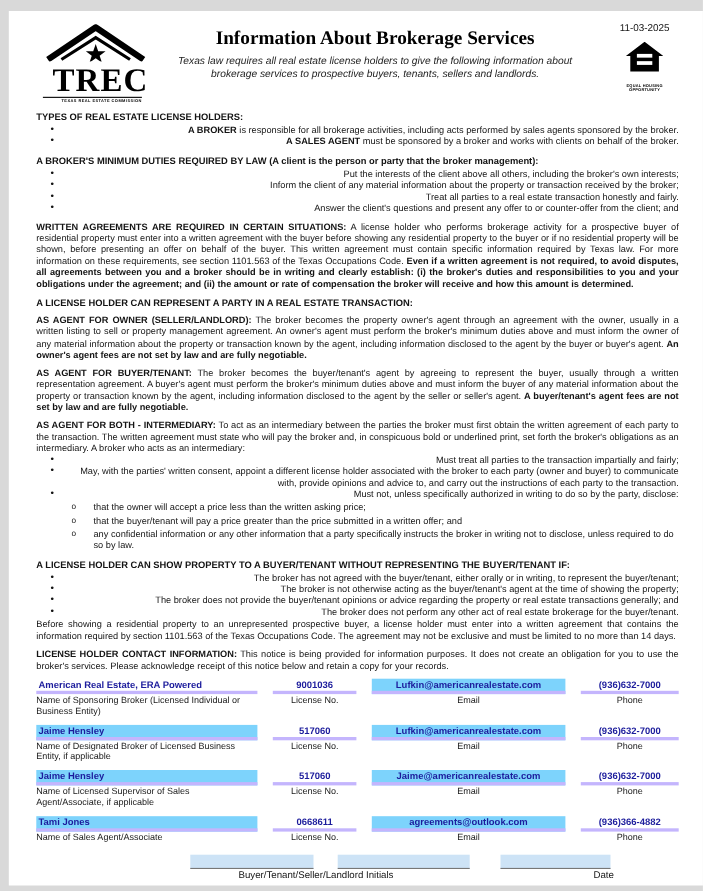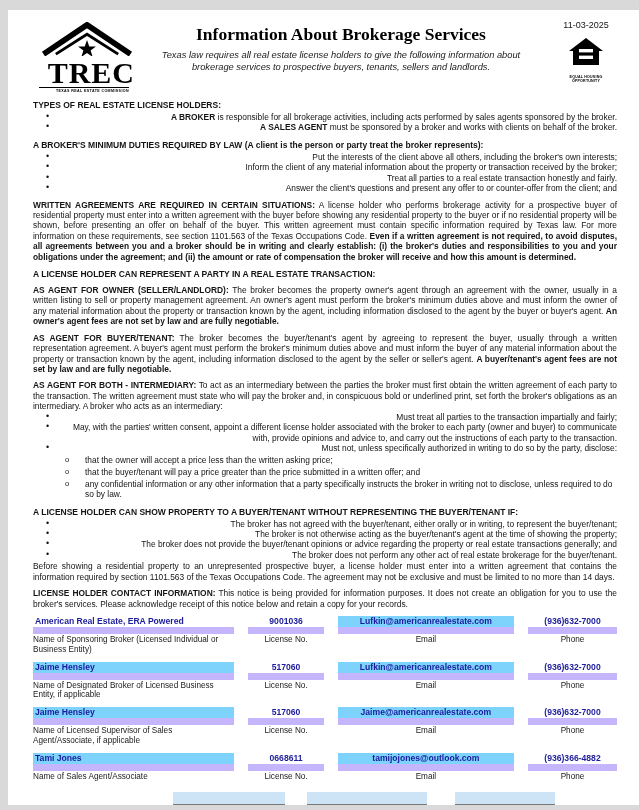--- a/index.html
+++ b/index.html
@@ -25,21 +25,21 @@
   .bullet::before{content:"•";position:absolute;left:13px;top:-1px;font-size:9px;}
   .subbullet{position:relative;font-size:8.4px;line-height:1.24;padding-left:52px;margin-top:1.5px;}
   .subbullet::before{content:"o";position:absolute;left:32px;top:0;font-size:7.5px;}
   
   .trow{display:flex;margin-top:7px;}
   .cell{display:flex;flex-direction:column;}
   .c-name{width:208px;margin-right:14px;}
   .c-lic{width:78px;margin-right:14px;text-align:center;}
   .c-email{width:182px;margin-right:14px;text-align:center;}
   .c-phone{width:92px;text-align:center;}
-  .fval{font-weight:bold;font-size:8.6px;color:#1c1c9c;border-bottom:7px solid #c4b5fd;padding:0 2px 1px 2px;min-height:10px;}
+  .fval{font-weight:bold;font-size:8.6px;color:#1c1c9c;border-bottom:3px solid #c4b5fd;padding:0 2px 1px 2px;min-height:10px;}
   .c-lic .fval,.c-email .fval,.c-phone .fval{text-align:center;}
   .hl{background:#7dd3fc;}
   .flab{font-size:8.2px;margin-top:1px;line-height:1.2;color:#1a1a1a;}
   .c-lic .flab,.c-email .flab,.c-phone .flab{text-align:center;}
   
   .init-row{display:flex;margin:10px 0 0 140px;}
   .initbox{height:12px;background:#cde3f6;border-bottom:1px solid #777;}
   .ib1{width:112px;margin-right:22px;}
   .ib2{width:120px;margin-right:28px;}
   .ib3{width:100px;}
@@ -77,21 +77,21 @@
         <div>EQUAL HOUSING</div>
         <div>OPPORTUNITY</div>
       </div>
     </div>
   </div>
 
   <div class="sec-h">TYPES OF REAL ESTATE LICENSE HOLDERS:</div>
   <div class="bullet"><b>A BROKER</b><span> is responsible for all brokerage activities, including acts performed by sales agents sponsored by the broker.</span></div>
   <div class="bullet"><b>A SALES AGENT</b><span> must be sponsored by a broker and works with clients on behalf of the broker.</span></div>
 
-  <div class="sec-h">A BROKER'S MINIMUM DUTIES REQUIRED BY LAW (A client is the person or party treat the broker represents):</div>
+  <div class="sec-h">A BROKER'S MINIMUM DUTIES REQUIRED BY LAW (A client is the person or party that the broker management):</div>
   <div class="bullet">Put the interests of the client above all others, including the broker's own interests;</div>
   <div class="bullet">Inform the client of any material information about the property or transaction received by the broker;</div>
   <div class="bullet">Treat all parties to a real estate transaction honestly and fairly.</div>
   <div class="bullet">Answer the client's questions and present any offer to or counter-offer from the client; and</div>
 
   <div class="para">
     <b class="lead">WRITTEN AGREEMENTS ARE REQUIRED IN CERTAIN SITUATIONS:</b><span> A license holder who performs brokerage activity for a prospective buyer of residential property must enter into a written agreement with the buyer before showing any residential property to the buyer or if no residential property will be shown, before presenting an offer on behalf of the buyer. This written agreement must contain specific information required by Texas law. For more information on these requirements, see section 1101.563 of the Texas Occupations Code. </span><b>Even if a written agreement is not required, to avoid disputes, all agreements between you and a broker should be in writing and clearly establish: (i) the broker's duties and responsibilities to you and your obligations under the agreement; and (ii) the amount or rate of compensation the broker will receive and how this amount is determined.</b>
   </div>
 
   <div class="sec-h">A LICENSE HOLDER CAN REPRESENT A PARTY IN A REAL ESTATE TRANSACTION:</div>
@@ -185,21 +185,21 @@
   <div class="trow">
     <div class="cell c-name">
       <div class="fval hl">Tami Jones</div>
       <div class="flab">Name of Sales Agent/Associate</div>
     </div>
     <div class="cell c-lic">
       <div class="fval">0668611</div>
       <div class="flab">License No.</div>
     </div>
     <div class="cell c-email">
-      <div class="fval hl">tamijojones@outlook.com</div>
+      <div class="fval hl">agreements@outlook.com</div>
       <div class="flab">Email</div>
     </div>
     <div class="cell c-phone">
       <div class="fval">(936)366-4882</div>
       <div class="flab">Phone</div>
     </div>
   </div>
 
   <div class="init-row">
     <div class="initbox ib1"></div>

